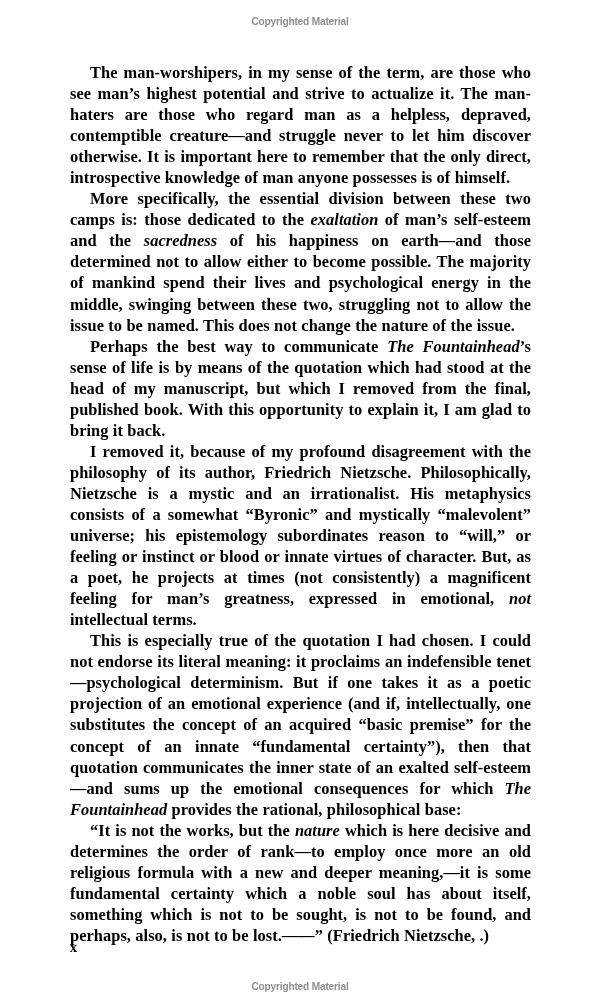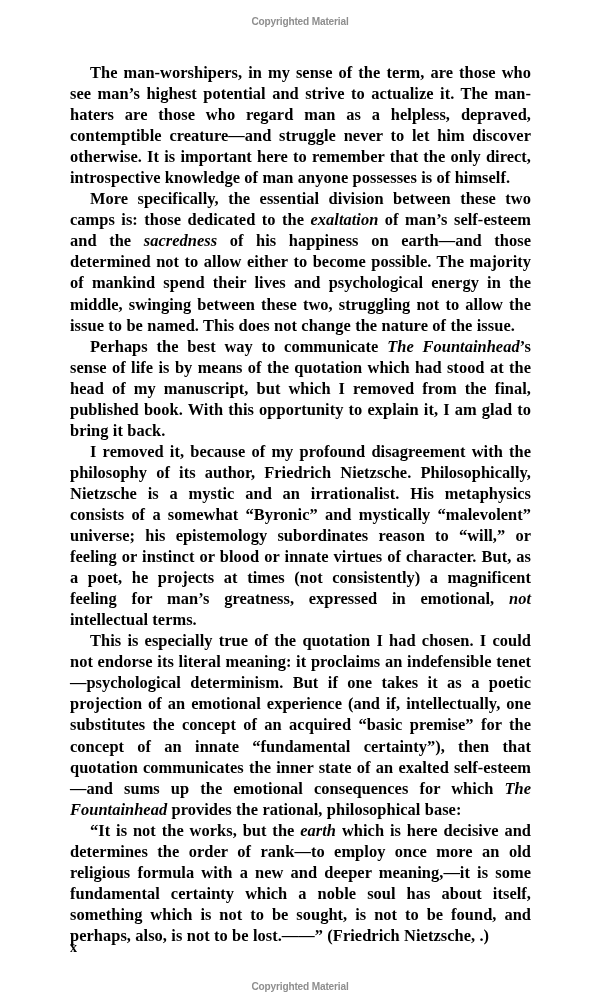--- a/index.html
+++ b/index.html
@@ -95,21 +95,21 @@
     <p class="para">The man-worshipers, in my sense of the term, are those who see man’s highest potential and strive to actualize it. The man-haters are those who regard man as a helpless, depraved, contemptible creature—and struggle never to let him discover otherwise. It is important here to remember that the only direct, introspective knowledge of man anyone possesses is of himself.</p>
 
     <p class="para">More specifically, the essential division between these two camps is: those dedicated to the <em>exaltation</em> of man’s self-esteem and the <em>sacredness</em> of his happiness on earth—and those determined not to allow either to become possible. The majority of mankind spend their lives and psychological energy in the middle, swinging between these two, struggling not to allow the issue to be named. This does not change the nature of the issue.</p>
 
     <p class="para">Perhaps the best way to communicate <em>The Fountainhead</em>’s sense of life is by means of the quotation which had stood at the head of my manuscript, but which I removed from the final, published book. With this opportunity to explain it, I am glad to bring it back.</p>
 
     <p class="para">I removed it, because of my profound disagreement with the philosophy of its author, Friedrich Nietzsche. Philosophically, Nietzsche is a mystic and an irrationalist. His metaphysics consists of a somewhat “Byronic” and mystically “malevolent” universe; his epistemology subordinates reason to “will,” or feeling or instinct or blood or innate virtues of character. But, as a poet, he projects at times (not consistently) a magnificent feeling for man’s greatness, expressed in emotional, <em>not</em> intellectual terms.</p>
 
     <p class="para">This is especially true of the quotation I had chosen. I could not endorse its literal meaning: it proclaims an indefensible tenet—psychological determinism. But if one takes it as a poetic projection of an emotional experience (and if, intellectually, one substitutes the concept of an acquired “basic premise” for the concept of an innate “fundamental certainty”), then that quotation communicates the inner state of an exalted self-esteem—and sums up the emotional consequences for which <em>The Fountainhead</em> provides the rational, philosophical base:</p>
 
-    <p class="para">“It is not the works, but the <em>earth</em> which is here decisive and determines the order of rank—to employ once more an old religious formula with a new and deeper meaning,—it is some fundamental certainty which a noble soul has about itself, something which is not to be sought, is not to be found, and perhaps, also, is not to be lost.——” (Friedrich Nietzsche, .)</p>
+    <p class="para">“It is not the works, but the <em>nature</em> which is here decisive and determines the order of rank—to employ once more an old religious formula with a new and deeper meaning,—it is some fundamental certainty which a noble soul has about itself, something which is not to be sought, is not to be found, and perhaps, also, is not to be lost.——” (Friedrich Nietzsche, .)</p>
 
   </div>
 
   <div class="folio">x</div>
 
   <div class="watermark watermark-bottom">Copyrighted Material</div>
 
 </div>
 
 </body></html>

